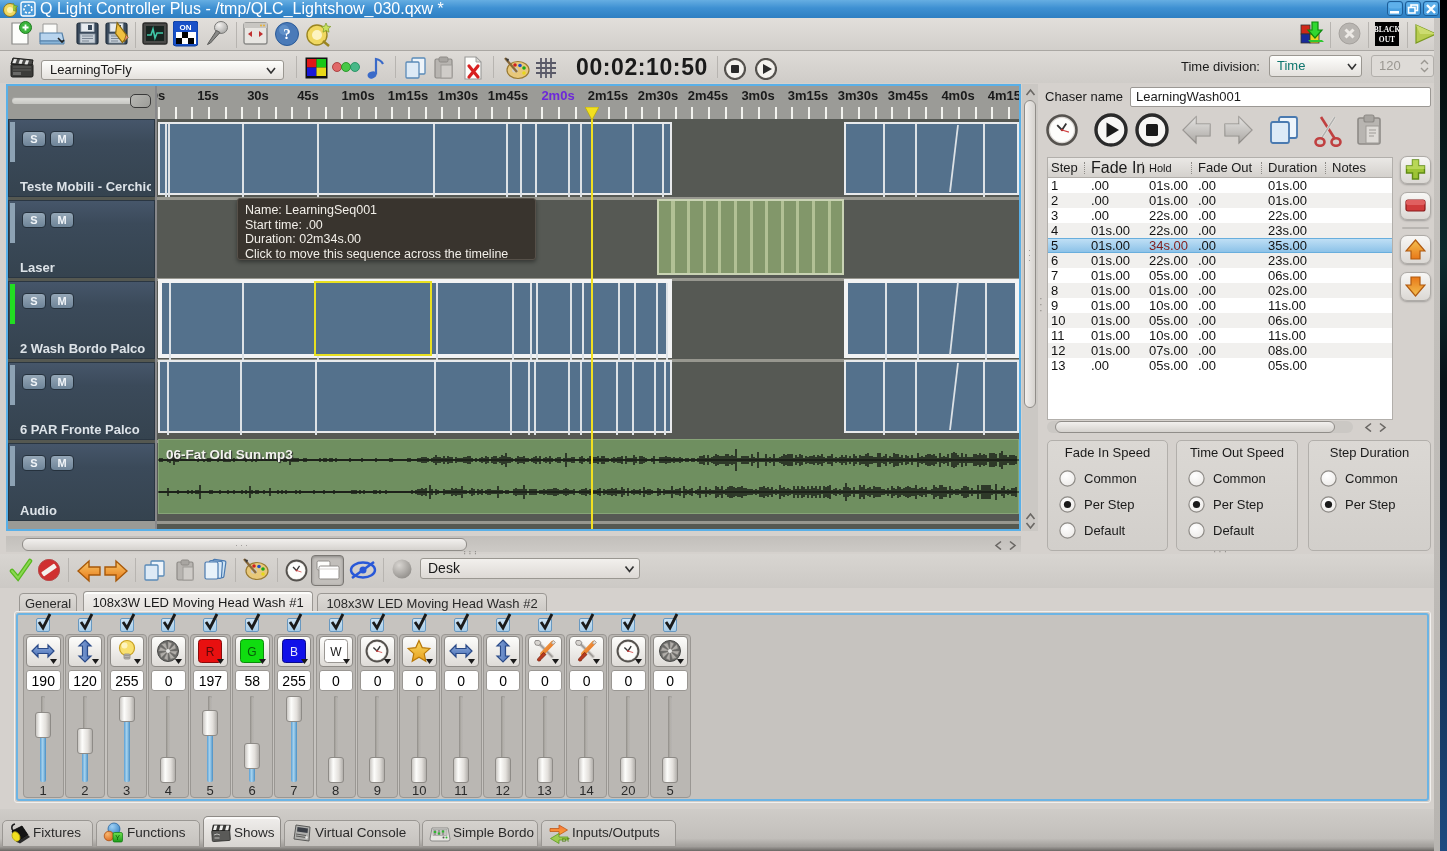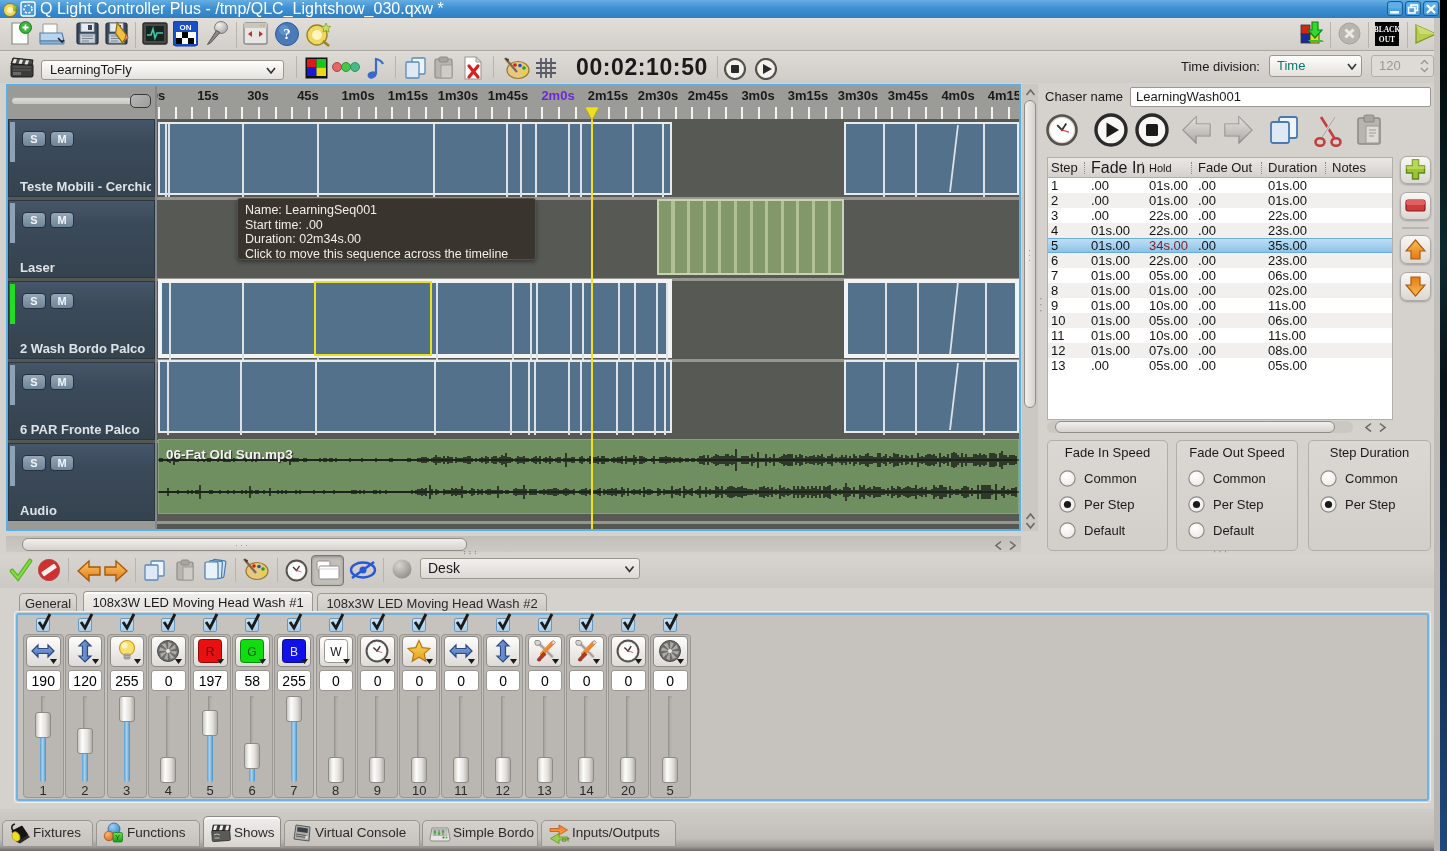--- a/index.html
+++ b/index.html
@@ -633,21 +633,21 @@
 <svg class="ab" style="left:1059px;top:496px" width="17" height="17">
 <circle cx="8.5" cy="8.5" r="7.6" fill="url(#rg)" stroke="#8e8b87" stroke-width="1.2"></circle>
     <circle cx="8.5" cy="8.5" r="3.6" fill="#1a1a1a"></circle>
   </svg>
 <div style="position:absolute;left:1084px;top:498px;width:100px;height:14px;font-size:13px;color:#1a1a1a;line-height:14px;">Per Step</div>
 <svg class="ab" style="left:1059px;top:522px" width="17" height="17">
 <circle cx="8.5" cy="8.5" r="7.6" fill="url(#rg)" stroke="#8e8b87" stroke-width="1.2"></circle>
   </svg>
 <div style="position:absolute;left:1084px;top:524px;width:100px;height:14px;font-size:13px;color:#1a1a1a;line-height:14px;">Default</div>
 <div style="position:absolute;left:1176px;top:440px;width:122px;height:111px;border:1px solid #b2afab;border-radius:5px;background:linear-gradient(180deg,#dbd8d4,#d2cfcb);"></div>
-<div style="position:absolute;left:1176px;top:446px;width:122px;height:14px;font-size:13px;color:#1a1a1a;text-align:center;line-height:14px;">Fade Out Speed</div>
+<div style="position:absolute;left:1176px;top:446px;width:122px;height:14px;font-size:13px;color:#1a1a1a;text-align:center;line-height:14px;">Time Out Speed</div>
 <svg class="ab" style="left:1188px;top:470px" width="17" height="17">
 <circle cx="8.5" cy="8.5" r="7.6" fill="url(#rg)" stroke="#8e8b87" stroke-width="1.2"></circle>
   </svg>
 <div style="position:absolute;left:1213px;top:472px;width:100px;height:14px;font-size:13px;color:#1a1a1a;line-height:14px;">Common</div>
 <svg class="ab" style="left:1188px;top:496px" width="17" height="17">
 <circle cx="8.5" cy="8.5" r="7.6" fill="url(#rg)" stroke="#8e8b87" stroke-width="1.2"></circle>
     <circle cx="8.5" cy="8.5" r="3.6" fill="#1a1a1a"></circle>
   </svg>
 <div style="position:absolute;left:1213px;top:498px;width:100px;height:14px;font-size:13px;color:#1a1a1a;line-height:14px;">Per Step</div>
 <svg class="ab" style="left:1188px;top:522px" width="17" height="17">

